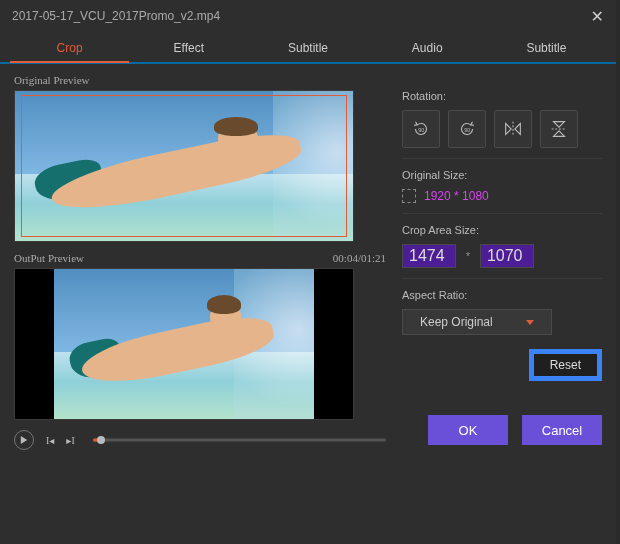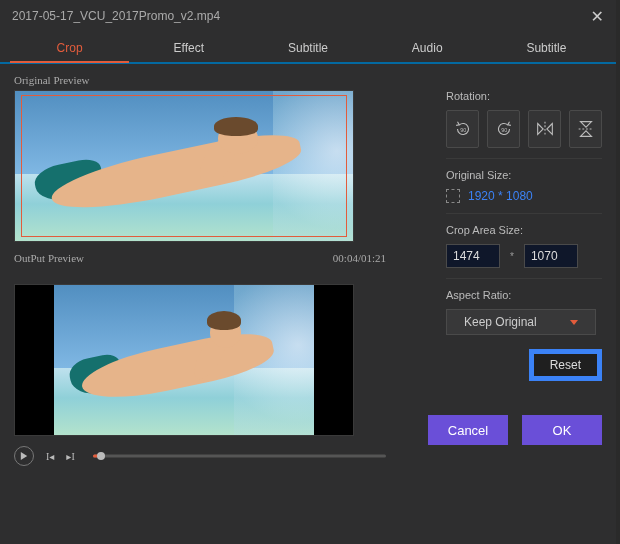--- a/index.html
+++ b/index.html
@@ -27,30 +27,30 @@
   .output-row { display:flex; justify-content: space-between; align-items: baseline; margin-top: 10px; }
   .timecode { color: #aaa; font-size: 11px; }
   .transport { display:flex; align-items:center; gap: 12px; margin-top: 10px; }
   .tbtn { width: 20px; height: 20px; border: 1px solid #777; border-radius: 50%; display:flex; align-items:center; justify-content:center; color:#bbb; font-size: 10px; cursor:pointer; }
   .tmini { color:#bbb; font-size: 10px; cursor:pointer; }
   .slider { flex: 1; height: 18px; position:relative; margin-left: 6px; }
   .slider .track { position:absolute; left:0; right:0; top:50%; height:3px; background:#555; border-radius:2px; transform:translateY(-50%); }
   .slider .fill { position:absolute; left:0; width:10px; top:50%; height:3px; background:#e25c3c; border-radius:2px; transform:translateY(-50%); }
   .slider .thumb { position:absolute; left:8px; top:50%; width:8px; height:8px; background:#bbb; border-radius:50%; transform:translate(-50%,-50%); }
   .right { width: 200px; display:flex; flex-direction: column; padding-top: 6px; }
-  .section { padding: 10px 0; border-bottom: 1px solid #3a3a3a; margin-left: 44px; }
+  .section { padding: 10px 0; border-bottom: 1px solid #3a3a3a; }
   .section:last-of-type { border-bottom: none; }
   .section .slabel { color:#bbb; font-size: 11px; margin-bottom: 8px; display:block; }
   .rotbtns { display:flex; gap: 8px; }
   .rotbtn { width: 38px; height: 38px; border: 1px solid #4a4a4a; background:#343435; display:flex; align-items:center; justify-content:center; color:#bbb; cursor:pointer; border-radius:2px; }
   .rotbtn svg { width: 22px; height: 22px; stroke:#bbb; fill:none; stroke-width:1.2; }
-  .sizeval { display:flex; align-items:center; gap:8px; color:#3b82f6; font-size: 12px; }
+  .sizeval { display:flex; align-items:center; gap:8px; color:#d946ef; font-size: 12px; }
   .expand-ico { width:14px; height:14px; border:1px dashed #888; position:relative; }
   .croprow { display:flex; align-items:center; gap: 10px; }
-  .numbox { width: 54px; height: 24px; background:#0f172a; border:1px solid #4a4a4a; color:#ddd; font-size:12px; text-align:left; padding:0 6px; }
+  .numbox { width: 54px; height: 24px; background:#4c1d95; border:1px solid #4a4a4a; color:#ddd; font-size:16px; text-align:left; padding:0 6px; }
   .star { color:#999; font-size: 10px; }
   .arrow-ico { width:0; height:0; border-left:4px solid transparent; border-right:4px solid transparent; border-top:5px solid #e25c3c; }
   .select { height: 26px; background:#383839; border:1px solid #4a4a4a; display:flex; align-items:center; justify-content:space-between; padding: 0 17px; color:#ccc; font-size:12px; cursor:pointer; width: 150px; }
   .resetrow { display:flex; justify-content:flex-end; margin-top: 14px; }
   .reset { background:#1f1f1f; border:5px solid #3b82f6; color:#ddd; font-size:12px; padding: 4px 16px; cursor:pointer; }
   .footer { display:flex; justify-content:flex-end; gap: 14px; margin-top: 24px; }
   .btn { width: 80px; height: 30px; background:#6a4fd8; color:#fff; border:none; font-size:13px; cursor:pointer; }
   .btn.cancel { background:#6a4fd8; }
 </style>
 </head>
@@ -81,21 +81,21 @@
             <div class="wave"></div>
           <div class="shorts"></div>
             <div class="body-shape"></div>
             <div class="arm"></div>
             <div class="head"></div>
             <div class="hair"></div>
         </div>
       </div>
 
       <div class="output-row">
-        <div class="label" style="margin-bottom:16px">OutPut Preview</div>
+        <div class="label" style="margin-bottom:0">OutPut Preview</div>
         <div class="timecode">00:04/01:21</div>
       </div>
       <div class="preview" style="margin-top:4px">
         <div class="scene">
           <div class="sky"></div>
             <div class="wave"></div>
           <div class="shorts"></div>
             <div class="body-shape"></div>
             <div class="arm"></div>
             <div class="head"></div>
@@ -177,19 +177,19 @@
         <div class="select">
           <span>Keep Original</span>
           <span class="arrow-ico"></span>
         </div>
         <div class="resetrow">
           <button class="reset">Reset</button>
         </div>
       </div>
 
       <div class="footer">
+        <button class="btn">OK</button>
         <button class="btn cancel">Cancel</button>
-        <button class="btn">OK</button>
       </div>
 
     </div>
   </div>
 </div>
 
 </body></html>

